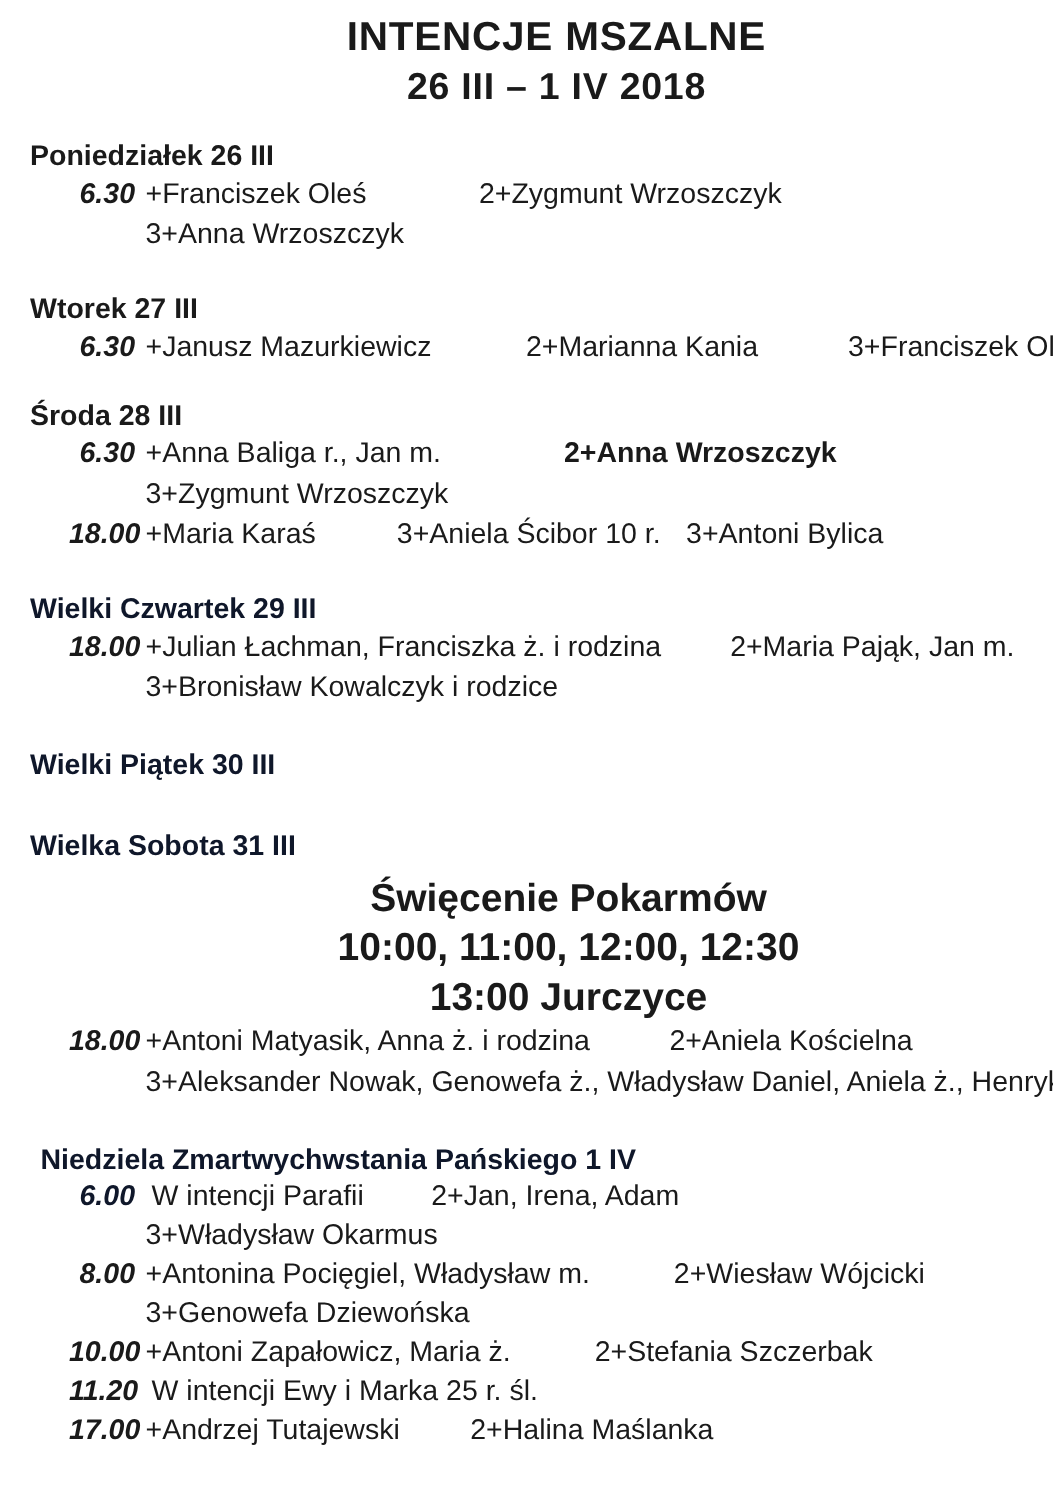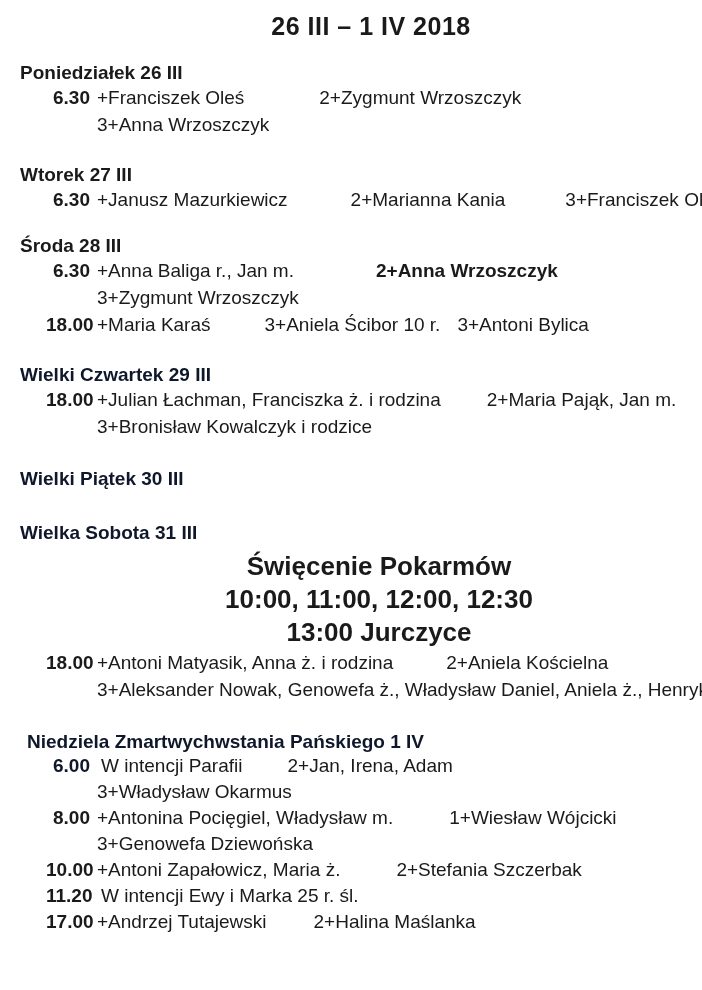--- a/index.html
+++ b/index.html
@@ -21,39 +21,40 @@
     font-weight:700;font-size:19px;line-height:22px;padding-left:20px;
     white-space:nowrap;
   }
   .red{color:#0f172a;}
   .row{
     font-size:19px;line-height:27px;padding-left:46px;white-space:nowrap;
   }
   .nd .row{line-height:26px;}
   .time{
     display:inline-block;width:44px;text-align:right;
-    font-weight:700;margin-right:7px;
+    font-weight:700;margin-right:7px;font-style:italic;
   }
   .cont{padding-left:97px;}
   .center-block{
     text-align:center;font-weight:700;font-size:26px;line-height:33px;
     padding-left:56px;margin-top:6px;
   }
   
   .g75{margin-left:75px;} .g63{margin-left:63px;} .g60{margin-left:60px;}
   .g82{margin-left:82px;font-weight:bold;} .g54{margin-left:54px;} .g17{margin-left:17px;}
   .g46{margin-left:46px;} .g53{margin-left:53px;} .g45{margin-left:45px;}
   .g56{margin-left:56px;} .g70{margin-left:47px;}
   .mt22{margin-top:22px;} .mt26{margin-top:26px;} .mt28{margin-top:28px;} .mt32{margin-top:32px;}
 </style>
 </head>
 <body>
 
 <div class="doc">
 
+  <div class="title">INTENCJE MSZALNE</div>
   <div class="subtitle">26 III – 1 IV 2018</div>
 
   <div class="day mt22">
     <div class="day-h">Poniedziałek 26 III</div>
     <div class="row">
       <span class="time">6.30</span><span>+Franciszek Oleś</span><span class="g75">2+Zygmunt Wrzoszczyk</span>
     </div>
     <div class="row cont">
       <span>3+Anna Wrzoszczyk</span>
     </div>
@@ -110,21 +111,21 @@
 
   <div class="day nd mt28">
     <div class="day-h red" style="padding-left:27px">Niedziela Zmartwychwstania Pańskiego 1 IV</div>
     <div class="row">
       <span class="time red">6.00</span><span style="margin-left:4px">W intencji Parafii</span><span class="g45">2+Jan, Irena, Adam</span>
     </div>
     <div class="row cont">
       <span>3+Władysław Okarmus</span>
     </div>
     <div class="row">
-      <span class="time">8.00</span><span>+Antonina Pocięgiel, Władysław m.</span><span class="g56">1+Wiesław Wójcicki</span>
+      <span class="time">8.00</span><span>+Antonina Pocięgiel, Władysław m.</span><span class="g56">2+Wiesław Wójcicki</span>
     </div>
     <div class="row cont">
       <span>3+Genowefa Dziewońska</span>
     </div>
     <div class="row">
       <span class="time">10.00</span><span>+Antoni Zapałowicz, Maria ż.</span><span class="g56">2+Stefania Szczerbak</span>
     </div>
     <div class="row">
       <span class="time">11.20</span><span style="margin-left:4px">W intencji Ewy i Marka 25 r. śl.</span>
     </div>

